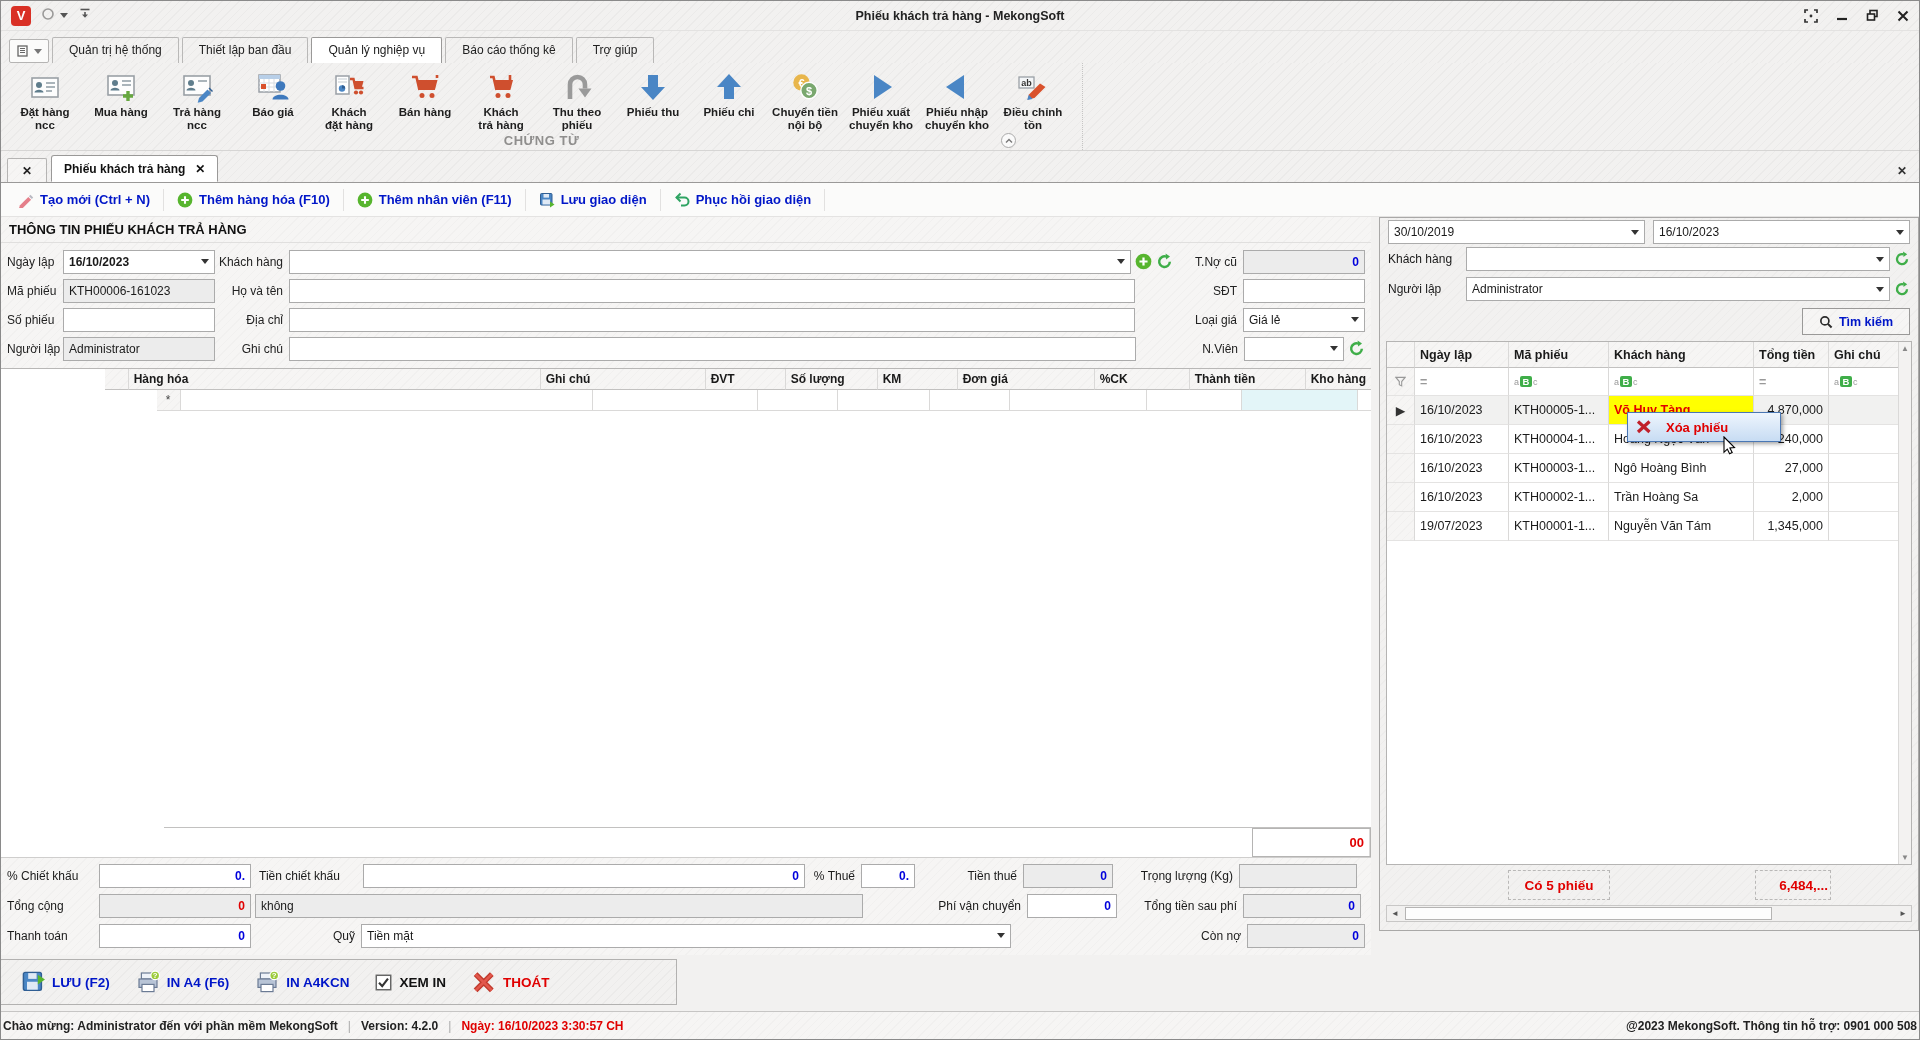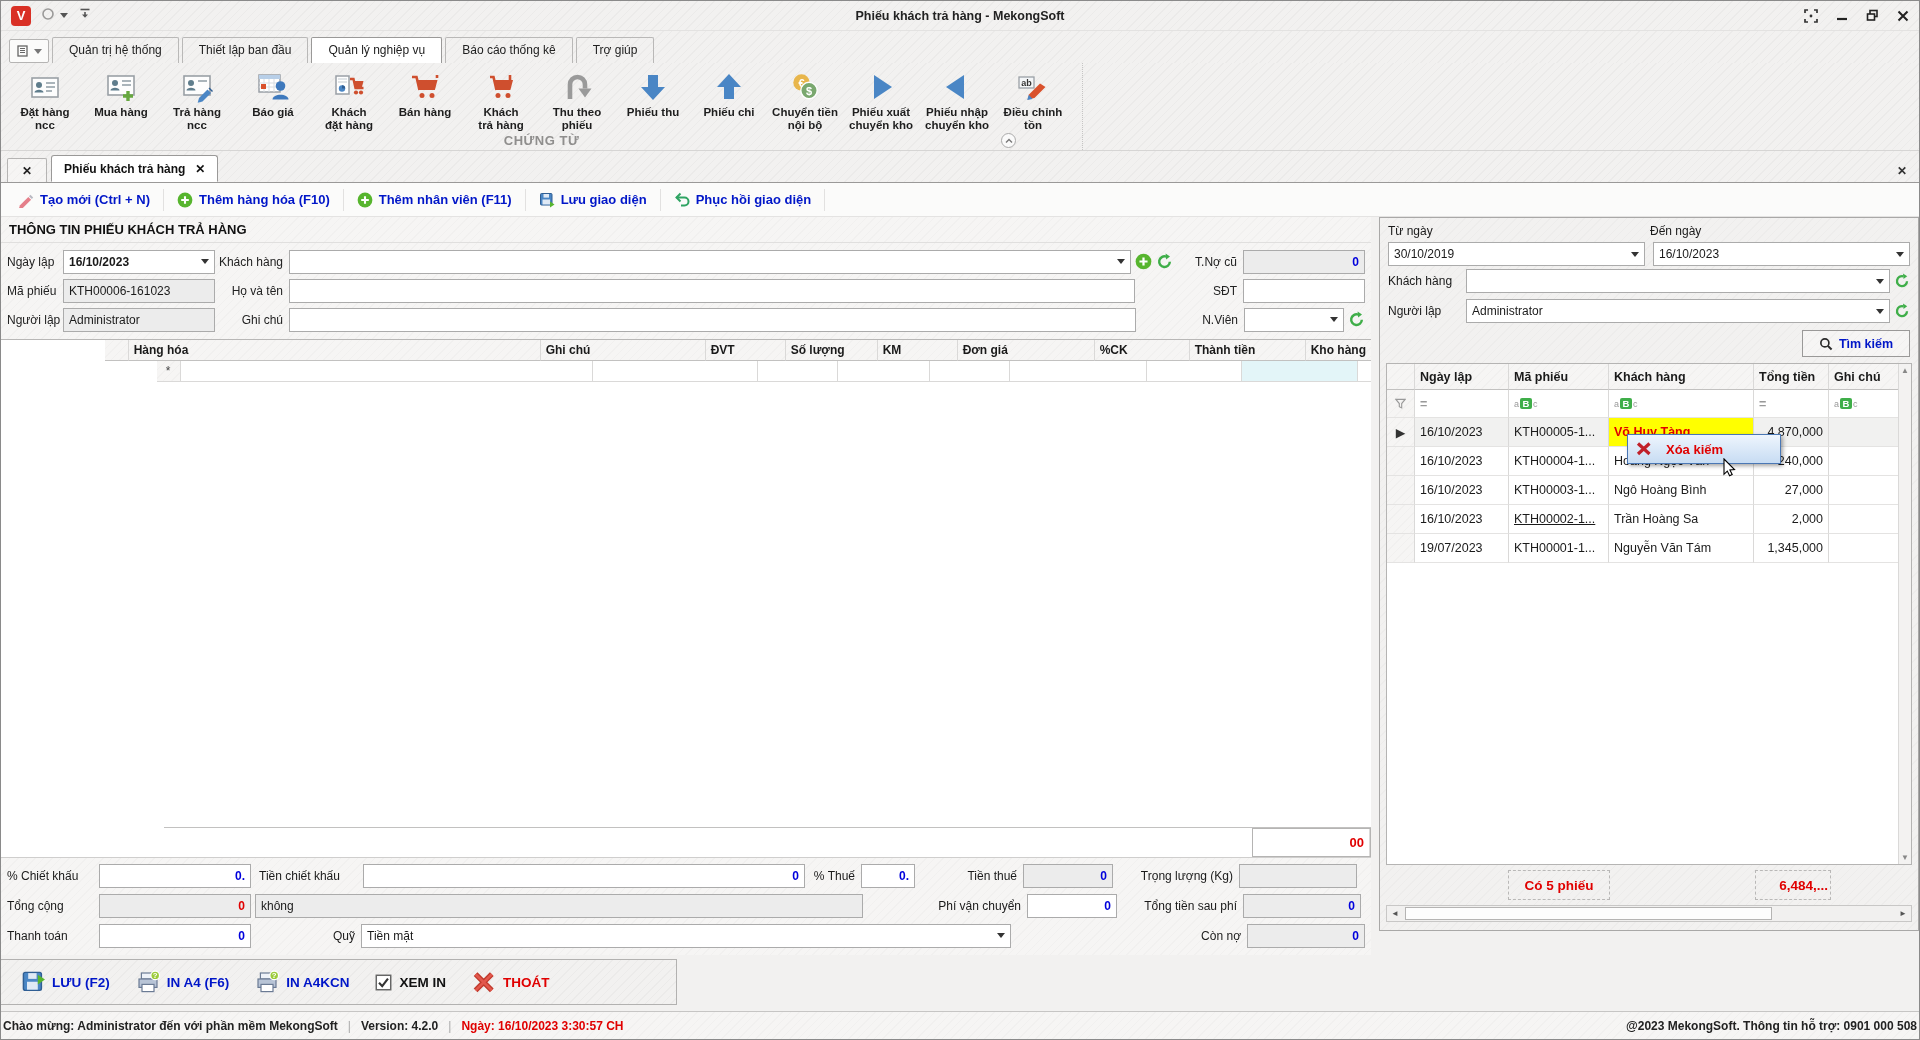--- a/index.html
+++ b/index.html
@@ -496,20 +496,32 @@
         <div class="frow">
           <span class="flabel l1">Mã phiếu</span>
           <span class="field ro" style="width:152px;">KTH00006-161023</span>
           <span class="flabel l2">Họ và tên</span>
           <span class="field f-main"></span>
           <span style="width:42px;"></span>
           <span class="flabel l3">SĐT</span>
           <span class="field f-small"></span>
         </div>
         <div class="frow">
+          <span class="flabel l1">Số phiếu</span>
+          <span class="field" style="width:152px;"></span>
+          <span class="flabel l2">Địa chỉ</span>
+          <span class="field f-main"></span>
+          <span style="width:42px;"></span>
+          <span class="flabel l3">Loại giá</span>
+          <span class="field f-small" style="justify-content:space-between;">
+              <span>Giá lẻ</span>
+              <span class="combo-caret"></span>
+            </span>
+        </div>
+        <div class="frow">
           <span class="flabel l1">Người lập</span>
           <span class="field ro" style="width:152px;">Administrator</span>
           <span class="flabel l2">Ghi chú</span>
           <span class="field f-main"></span>
           <span style="width:42px;"></span>
           <span class="flabel l3">N.Viên</span>
           <span class="field" style="width:100px;justify-content:flex-end;">
               <span class="combo-caret"></span>
             </span>
           <span class="icn" style="margin-left:4px;">
@@ -643,24 +655,20 @@
                 <path d="M3 3.5L16.5 17M16.5 3.5L3 17" stroke="#e2574c" stroke-width="2.2"></path>
               </svg>
             </span>
             <span>THOÁT</span>
           </span>
         </div>
     </div>
 
     <div class="panel hatch-light">
       <div class="panel-filters">
-        <div class="pf-labels">
-          <span>Từ ngày</span>
-          <span>Đến ngày</span>
-        </div>
         <div class="pf-dates">
           <span class="field pf-date">
               <span>30/10/2019</span>
               <span class="combo-caret"></span>
             </span>
           <span class="field pf-date">
               <span>16/10/2023</span>
               <span class="combo-caret"></span>
             </span>
         </div>
@@ -767,21 +775,21 @@
               <span class="pgcell pmark hatch-light" style="width:28px;"></span>
               <span class="pgcell " style="width:94px;">16/10/2023</span>
               <span class="pgcell " style="width:100px;">KTH00003-1...</span>
               <span class="pgcell " style="width:145px;">Ngô Hoàng Bình</span>
               <span class="pgcell num-cell" style="width:75px;">27,000</span>
               <span class="pgcell " style="flex:1;border-right:none;"></span>
             </div>
             <div class="pgrow pg-data">
               <span class="pgcell pmark hatch-light" style="width:28px;"></span>
               <span class="pgcell " style="width:94px;">16/10/2023</span>
-              <span class="pgcell " style="width:100px;text-decoration:underline;">KTH00002-1...</span>
+              <span class="pgcell " style="width:100px;">KTH00002-1...</span>
               <span class="pgcell " style="width:145px;">Trần Hoàng Sa</span>
               <span class="pgcell num-cell" style="width:75px;">2,000</span>
               <span class="pgcell " style="flex:1;border-right:none;"></span>
             </div>
             <div class="pgrow pg-data">
               <span class="pgcell pmark hatch-light" style="width:28px;"></span>
               <span class="pgcell " style="width:94px;">19/07/2023</span>
               <span class="pgcell " style="width:100px;">KTH00001-1...</span>
               <span class="pgcell " style="width:145px;">Nguyễn Văn Tám</span>
               <span class="pgcell num-cell" style="width:75px;">1,345,000</span>
@@ -792,21 +800,21 @@
             <span>▲</span>
             <span>▼</span>
           </div>
         <div class="context-menu">
           <span class="cm-item">
             <span class="icn">
                 <svg width="16" height="16" viewBox="0 0 16 16">
                   <path d="M2 2.5L13.5 13M13.5 2.5L2 13" stroke="#c0202a" stroke-width="3.2"></path>
                 </svg>
               </span>
-            <span>Xóa kiếm</span>
+            <span>Xóa phiếu</span>
           </span>
         </div>
         <span class="mouse-cursor">
           <svg width="15" height="19" viewBox="0 0 15 19">
               <path d="M1 1l10.5 10.5-4.6.4 2.3 4.6-2.6 1.3-2.3-4.7L1 16.3z" fill="#fff" stroke="#000" stroke-width="1.1"></path>
             </svg>
         </span>
       </div>
 
       <div class="panel-summary">

